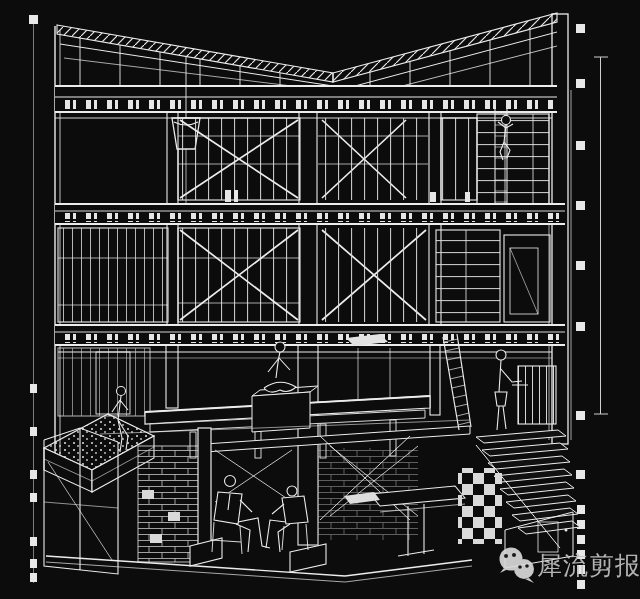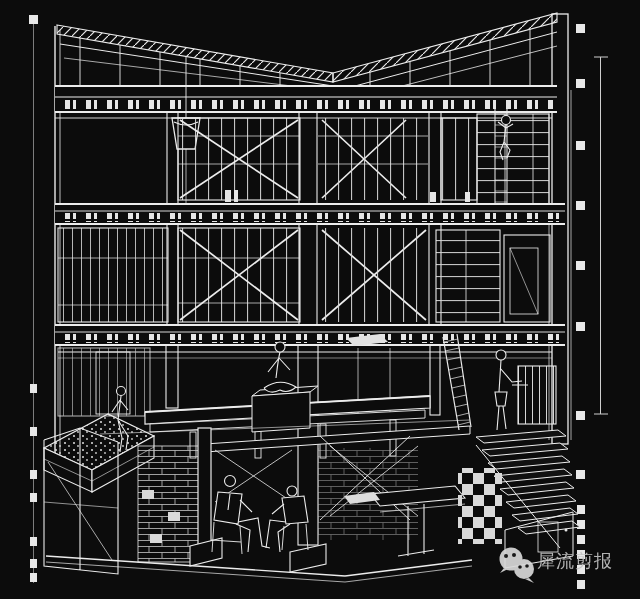--- a/index.html
+++ b/index.html
@@ -1,19 +1,19 @@
 <!DOCTYPE html>
 <html><head>
 <meta charset="utf-8">
 <style>
   html,body{margin:0;padding:0;background:#000;}
   #shot{position:relative;width:640px;height:599px;background:#0c0c0c;overflow:hidden;
         font-family:"DejaVu Sans",sans-serif;}
   #art{position:absolute;left:0;top:0;}
-  #wm-text{position:absolute;left:537px;top:549px;font-size:18px;letter-spacing:1px;
+  #wm-text{position:absolute;left:537px;top:549px;font-size:25px;letter-spacing:1px;
            color:#c2c2c2;opacity:.92;white-space:nowrap;
            font-family:"DejaVu Sans",sans-serif;}
 </style>
 </head>
 <body>
 
 <div id="shot">
 <svg id="art" width="640" height="599" viewBox="0 0 640 599">
   <defs>
     <pattern id="pMul" width="13" height="8" patternUnits="userSpaceOnUse">

